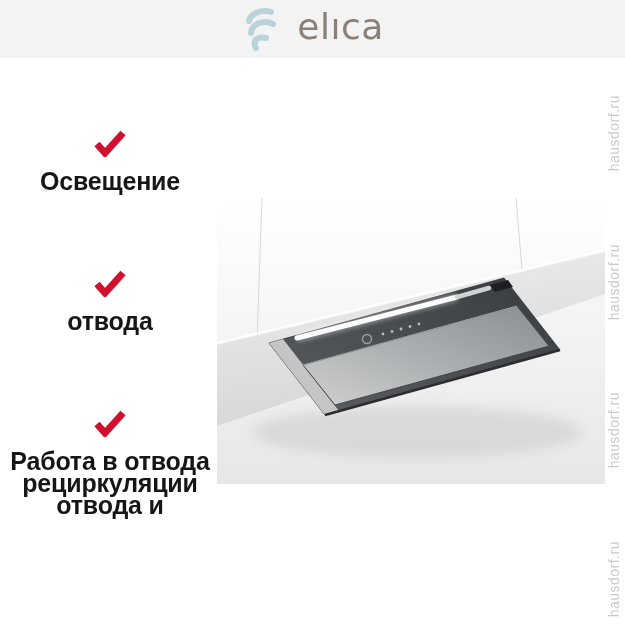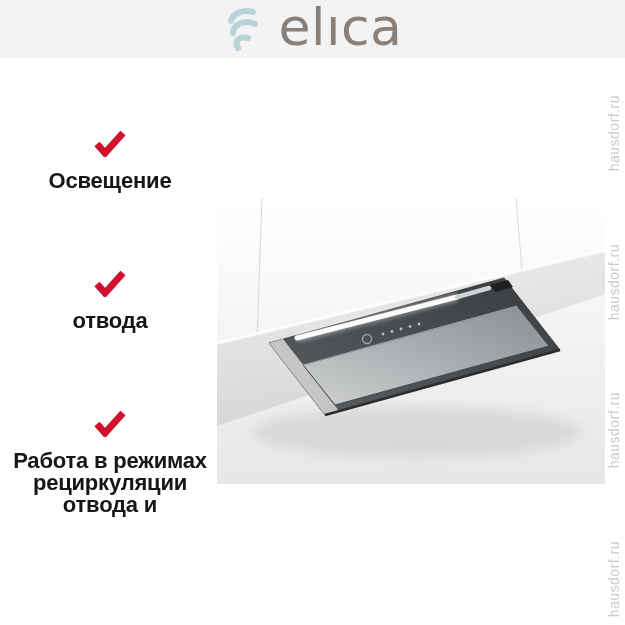--- a/index.html
+++ b/index.html
@@ -6,32 +6,32 @@
   .page{position:relative;width:625px;height:625px;background:#ffffff;overflow:hidden;
         font-family:"Liberation Sans",sans-serif;}
 
   
   .brand-bar{position:absolute;left:0;top:0;width:625px;height:58px;
              background:var(--header-bg,#f3f3f4);
              display:flex;align-items:center;justify-content:center;}
   .logo{display:flex;align-items:center;gap:20px;}
   .logo-icon{width:36px;height:46px;margin-top:2px;}
   .logo-icon path{stroke:var(--logo-icon,#b9d3da);stroke-width:6;fill:none;stroke-linecap:round;}
-  .logo-text{font-family:"DejaVu Sans",sans-serif;font-size:52px;line-height:1;
+  .logo-text{font-family:"DejaVu Sans",sans-serif;font-size:36px;line-height:1;
              color:var(--logo-text,#8a8077);font-weight:400;letter-spacing:0.5px;
              transform:translateY(-2px);}
 
   
   .features{position:absolute;left:8px;top:0;width:204px;margin:0;padding:0;list-style:none;}
   .feature{position:absolute;left:0;width:204px;text-align:center;}
   .feature.f1{top:129px;} .feature.f2{top:269px;} .feature.f3{top:409px;}
   .check{display:block;margin:0 auto 13px auto;width:34px;height:28px;}
   .check polyline{fill:none;stroke:var(--check-red,#d1102d);stroke-width:7;
                   stroke-linecap:butt;stroke-linejoin:miter;}
-  .feature-line{font-size:22px;line-height:22px;font-weight:700;
+  .feature-line{font-size:25px;line-height:22px;font-weight:700;
                 color:var(--feature-text,#161616);letter-spacing:-0.2px;}
 
   
   .photo{position:absolute;left:217px;top:198px;width:388px;height:286px;margin:0;}
   .photo svg{display:block;}
 
   
   .watermark-col{position:absolute;right:3px;top:95px;height:522px;width:17px;
                  display:flex;flex-direction:column;justify-content:space-between;
                  align-items:center;}
@@ -65,21 +65,21 @@
     <li class="feature f2">
       <svg class="check" viewBox="0 0 34 28" aria-hidden="true">
         <polyline points="4,15 12,24 30,4"></polyline>
       </svg>
       <div class="feature-line">отвода</div>
     </li>
     <li class="feature f3">
       <svg class="check" viewBox="0 0 34 28" aria-hidden="true">
         <polyline points="4,15 12,24 30,4"></polyline>
       </svg>
-      <div class="feature-line">Работа в режимах</div>
+      <div class="feature-line">Работа в отвода</div>
       <div class="feature-line">рециркуляции</div>
       <div class="feature-line">отвода и</div>
     </li>
   </ul>
 
   <figure class="photo">
     <svg viewBox="0 0 388 286" width="388" height="286" aria-hidden="true">
       <defs>
         <linearGradient id="bgGrad" x1="0" y1="0" x2="0" y2="1">
           <stop offset="0" stop-color="#fdfdfd"></stop>

